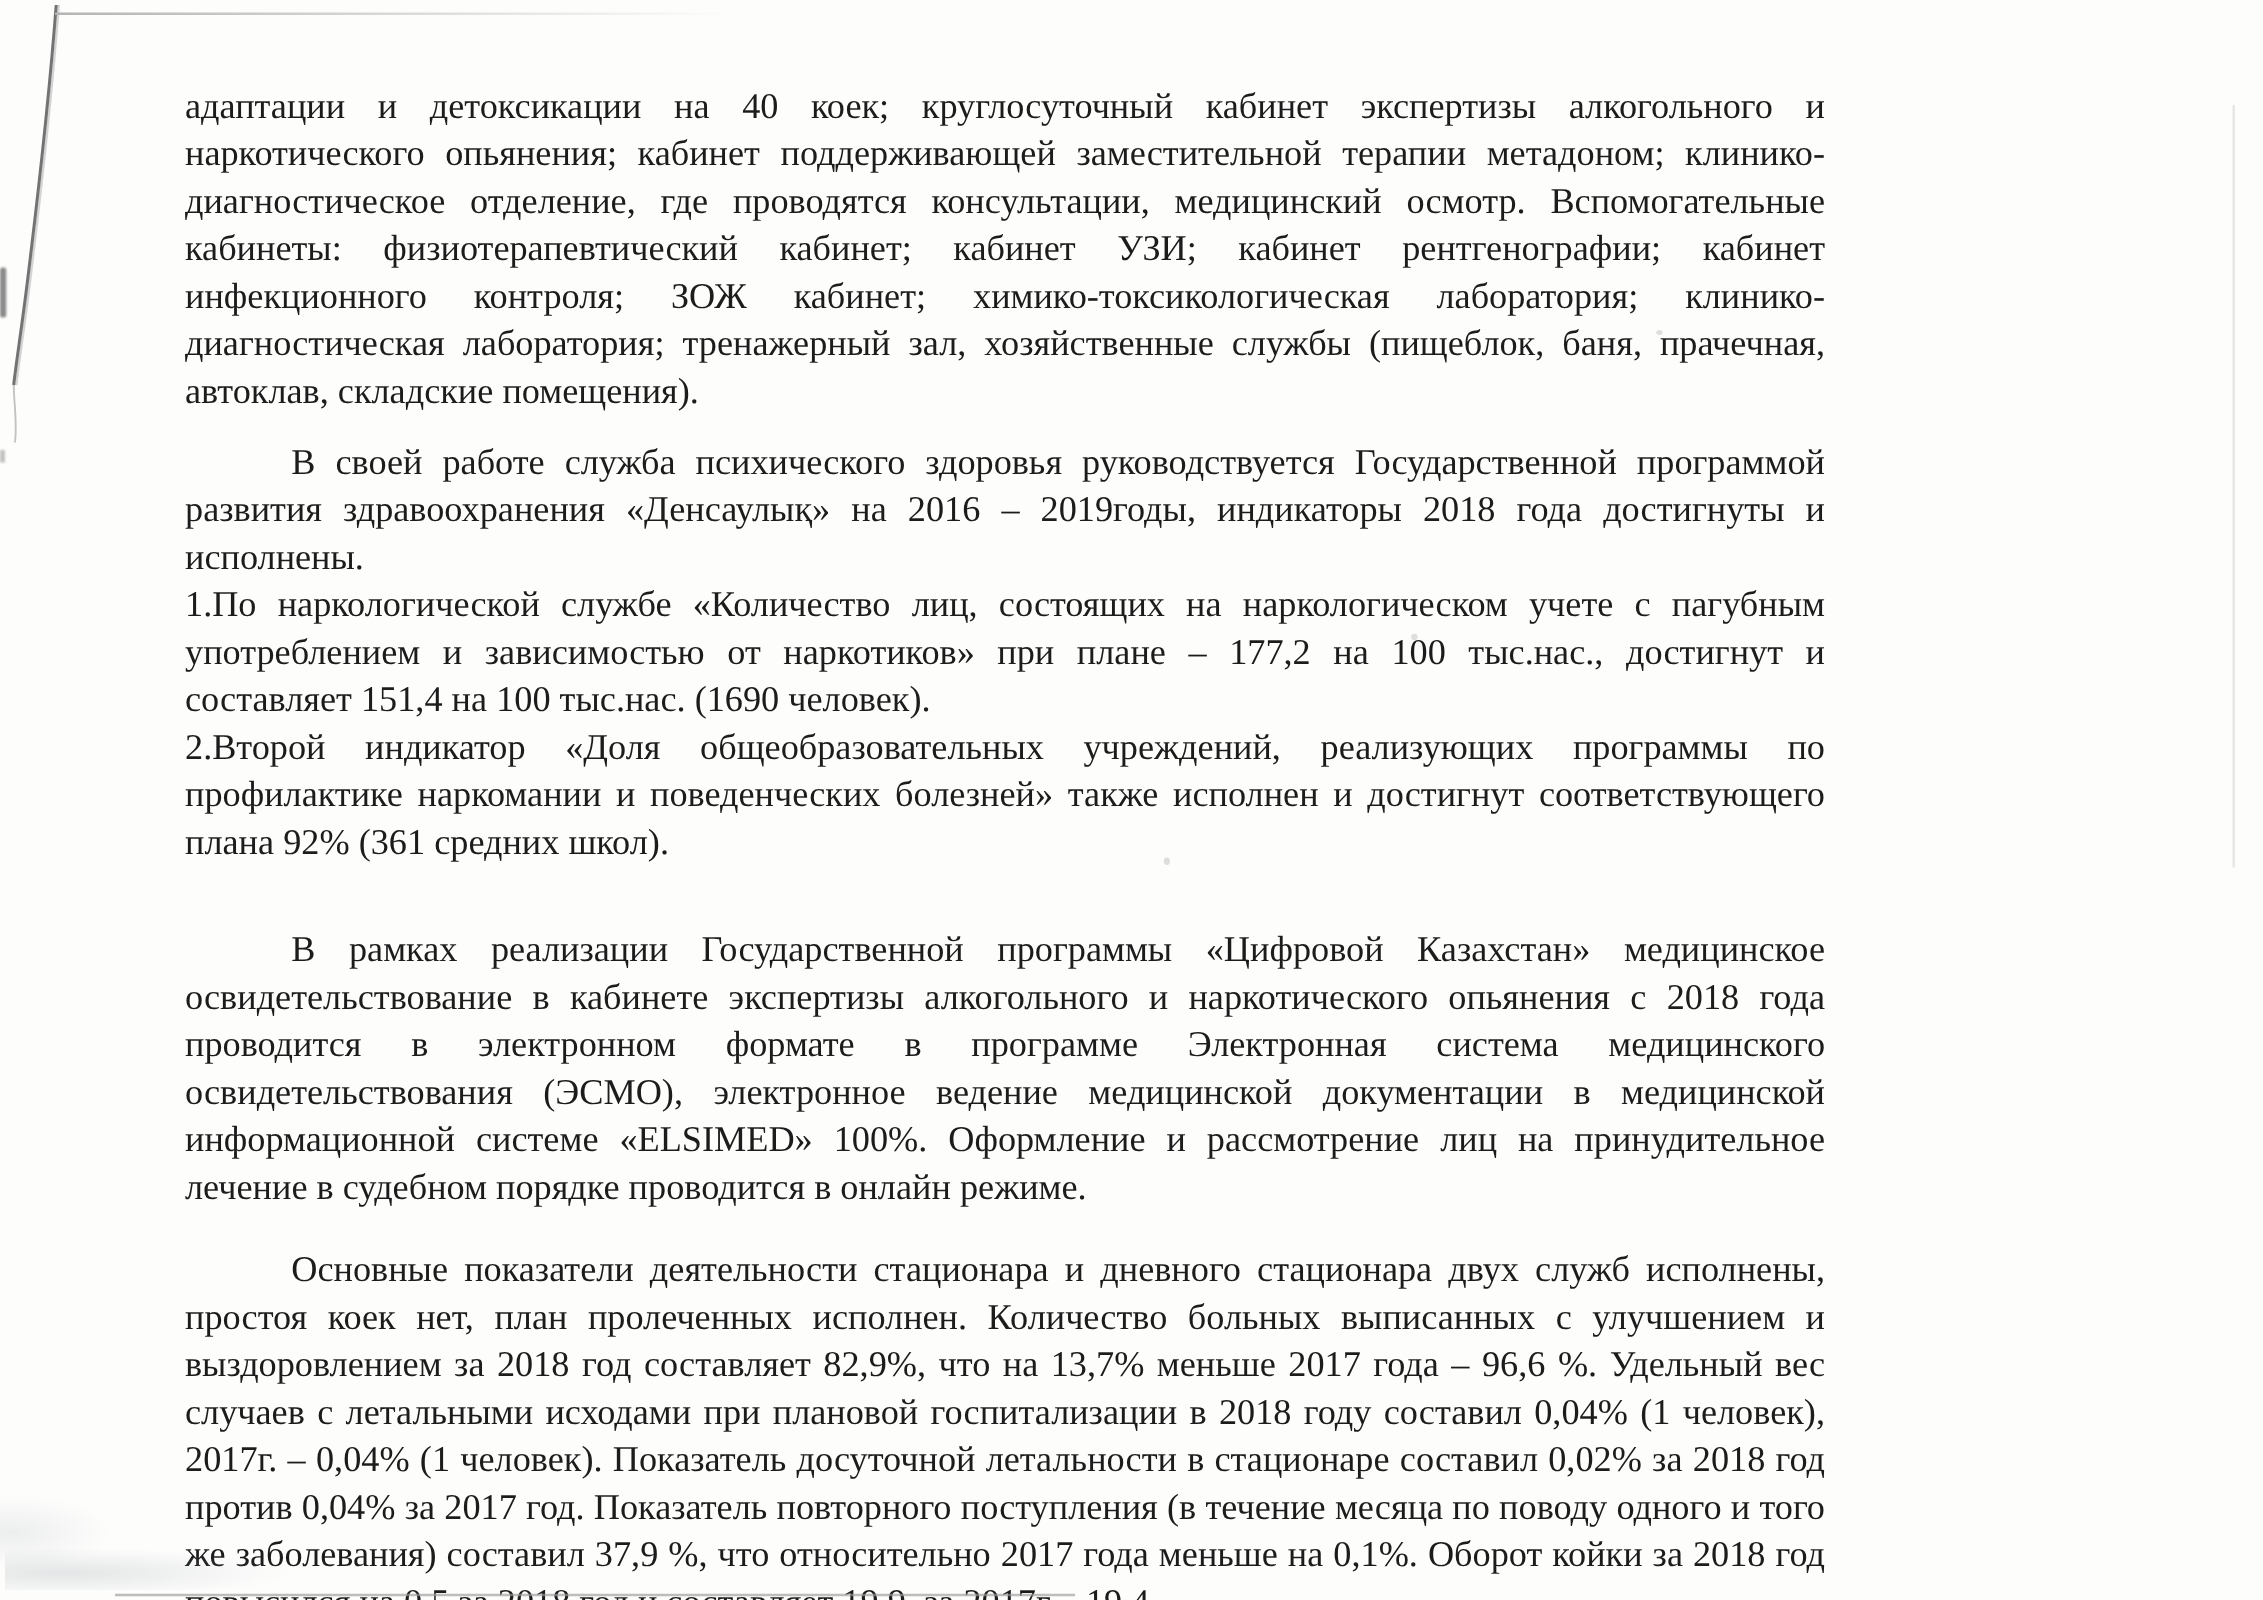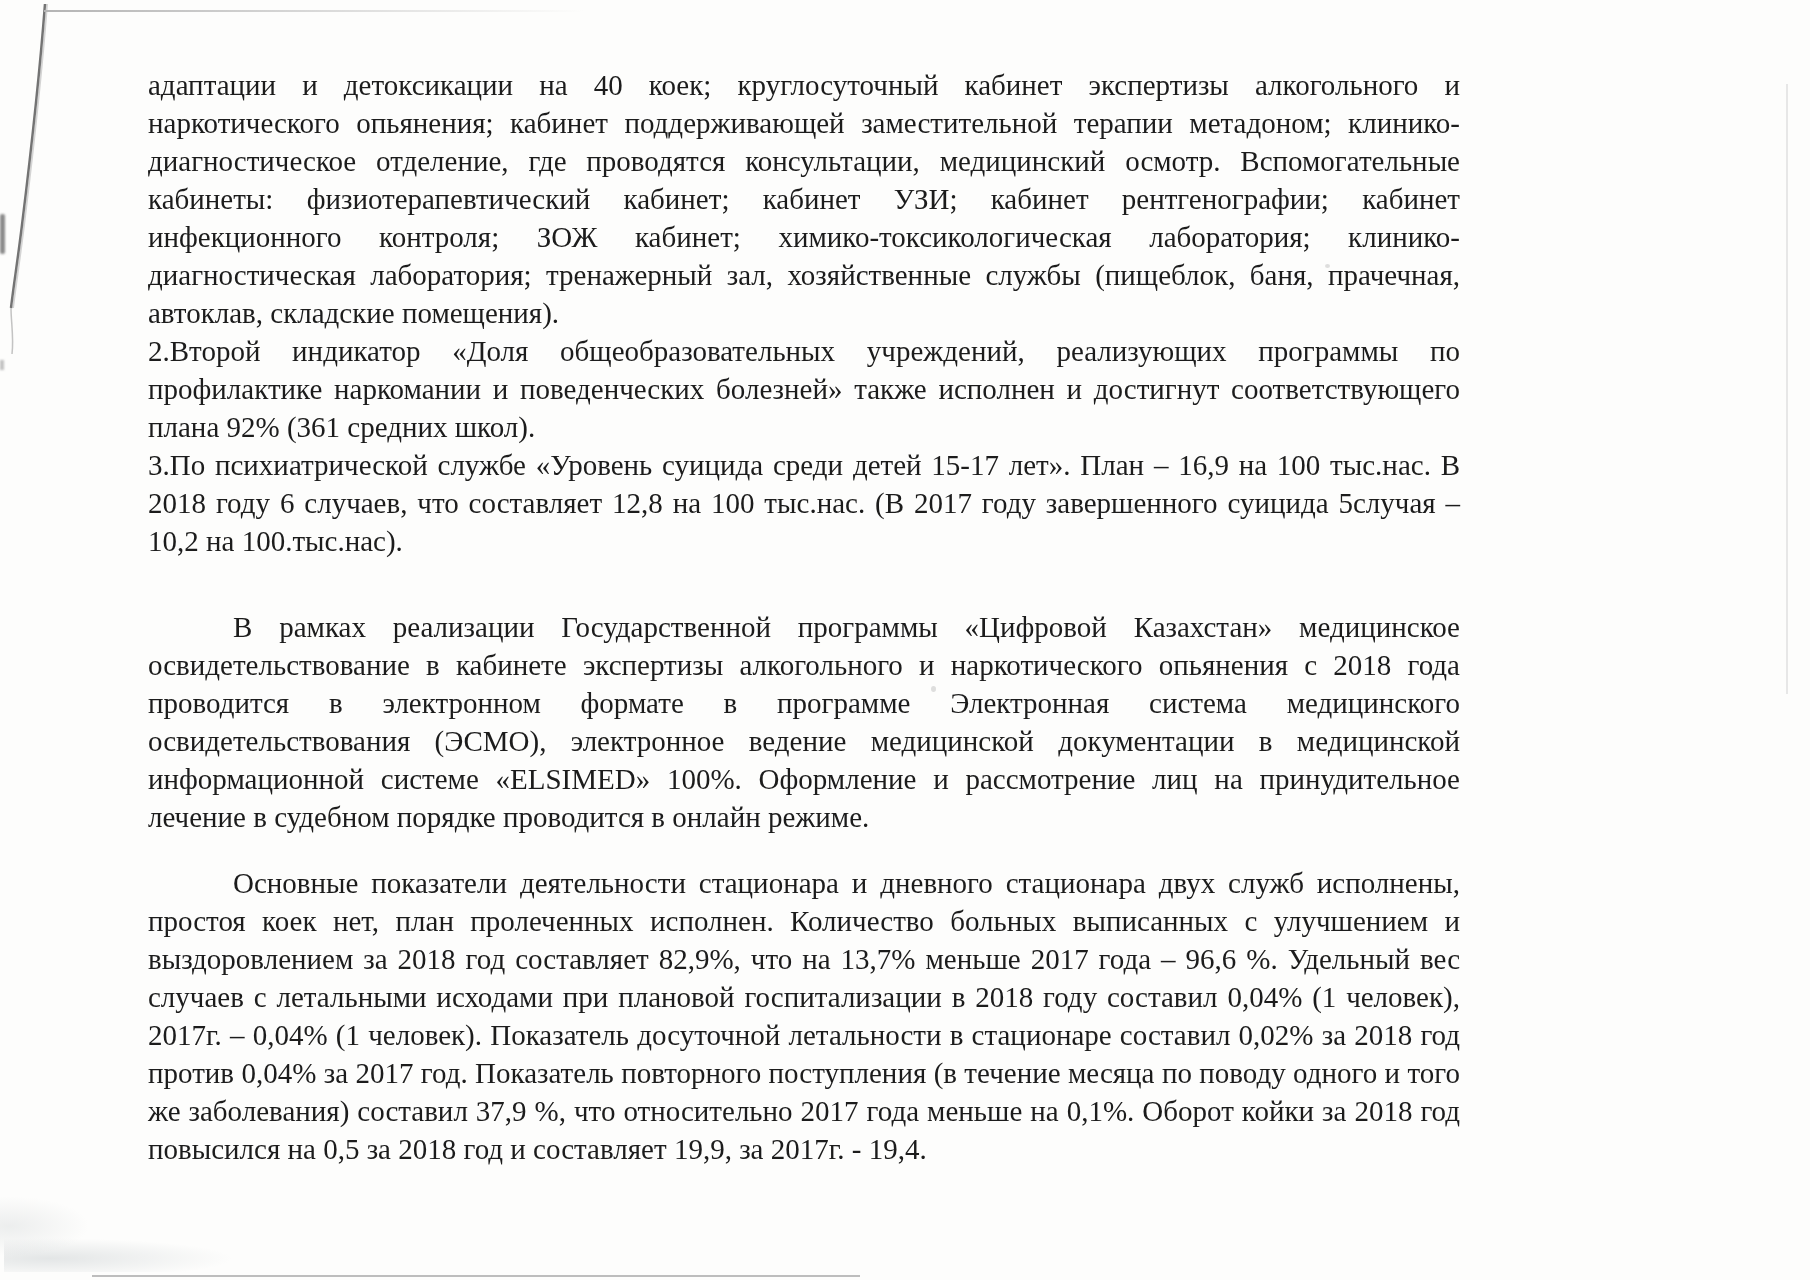--- a/index.html
+++ b/index.html
@@ -108,25 +108,26 @@
 </style>
 </head>
 <body>
 
 <div class="page">
 
   <div class="text-col">
 
     <p class="para">адаптации и детоксикации на 40 коек; круглосуточный кабинет экспертизы алкогольного и наркотического опьянения; кабинет поддерживающей заместительной терапии метадоном; клинико-диагностическое отделение, где проводятся консультации, медицинский осмотр. Вспомогательные кабинеты: физиотерапевтический кабинет; кабинет УЗИ; кабинет рентгенографии; кабинет инфекционного контроля; ЗОЖ кабинет; химико-токсикологическая лаборатория; клинико-диагностическая лаборатория; тренажерный зал, хозяйственные службы (пищеблок, баня, прачечная, автоклав, складские помещения).</p>
 
+    <p class="para indent gap-a">В своей работе служба психического здоровья руководствуется Государственной программой развития здравоохранения «Денсаулық» на 2016 – 2019годы, индикаторы 2018 года достигнуты и исполнены.</p>
 
+    <p class="para">1.По наркологической службе «Количество лиц, состоящих на наркологическом учете с пагубным употреблением и зависимостью от наркотиков» при плане – 177,2 на 100 тыс.нас., достигнут и составляет 151,4 на 100 тыс.нас. (1690 человек).</p>
 
     <p class="para"><span>2.Второй индикатор «Доля общеобразовательных учреждений, реализующих программы по профилактике наркомании и поведенческих болезней» также исполнен и достигнут соответствующего плана 92% </span><span class="it">(361 средних школ).</span></p>
 
-    <p class="para"><span>3.По психиатрической службе «Уровень суицида среди детей 15-17 лет». План – 16,9 на 100 тыс.нас. В 2018 году 6 случаев, что составляет 12,8 на 100 тыс.нас. </span><span class="it">(В 2017 году завершенного суицида 5случая – 10,2 на 100.тыс.нас).</span></p>
 
     <p class="para indent gap-b">В рамках реализации Государственной программы «Цифровой Казахстан» медицинское освидетельствование в кабинете экспертизы алкогольного и наркотического опьянения с 2018 года проводится в электронном формате в программе Электронная система медицинского освидетельствования (ЭСМО), электронное ведение медицинской документации в медицинской информационной системе «ELSIMED» 100%. Оформление и рассмотрение лиц на принудительное лечение в судебном порядке проводится в онлайн режиме.</p>
 
     <p class="para indent gap-c">Основные показатели деятельности стационара и дневного стационара двух служб исполнены, простоя коек нет, план пролеченных исполнен. Количество больных выписанных с улучшением и выздоровлением за 2018 год составляет 82,9%, что на 13,7% меньше 2017 года – 96,6 %. Удельный вес случаев с летальными исходами при плановой госпитализации в 2018 году составил 0,04% (1 человек), 2017г. – 0,04% (1 человек). Показатель досуточной летальности в стационаре составил 0,02% за 2018 год против 0,04% за 2017 год. Показатель повторного поступления (в течение месяца по поводу одного и того же заболевания) составил 37,9 %, что относительно 2017 года меньше на 0,1%. Оборот койки за 2018 год повысился на 0,5 за 2018 год и составляет 19,9, за 2017г. - 19,4.</p>
 
   </div>
 
   <svg class="fold-svg" width="70" height="370">
     <path d="M45 4 C40 70 30 160 22 225 C18 258 13 290 11 308" stroke="#5a5a5a" stroke-width="2.5" fill="none" opacity="0.85"></path>
     <path d="M47 4 C42 70 32 160 24 225 C20 258 15 290 13 308" stroke="#ababab" stroke-width="2" fill="none" opacity="0.5"></path>

